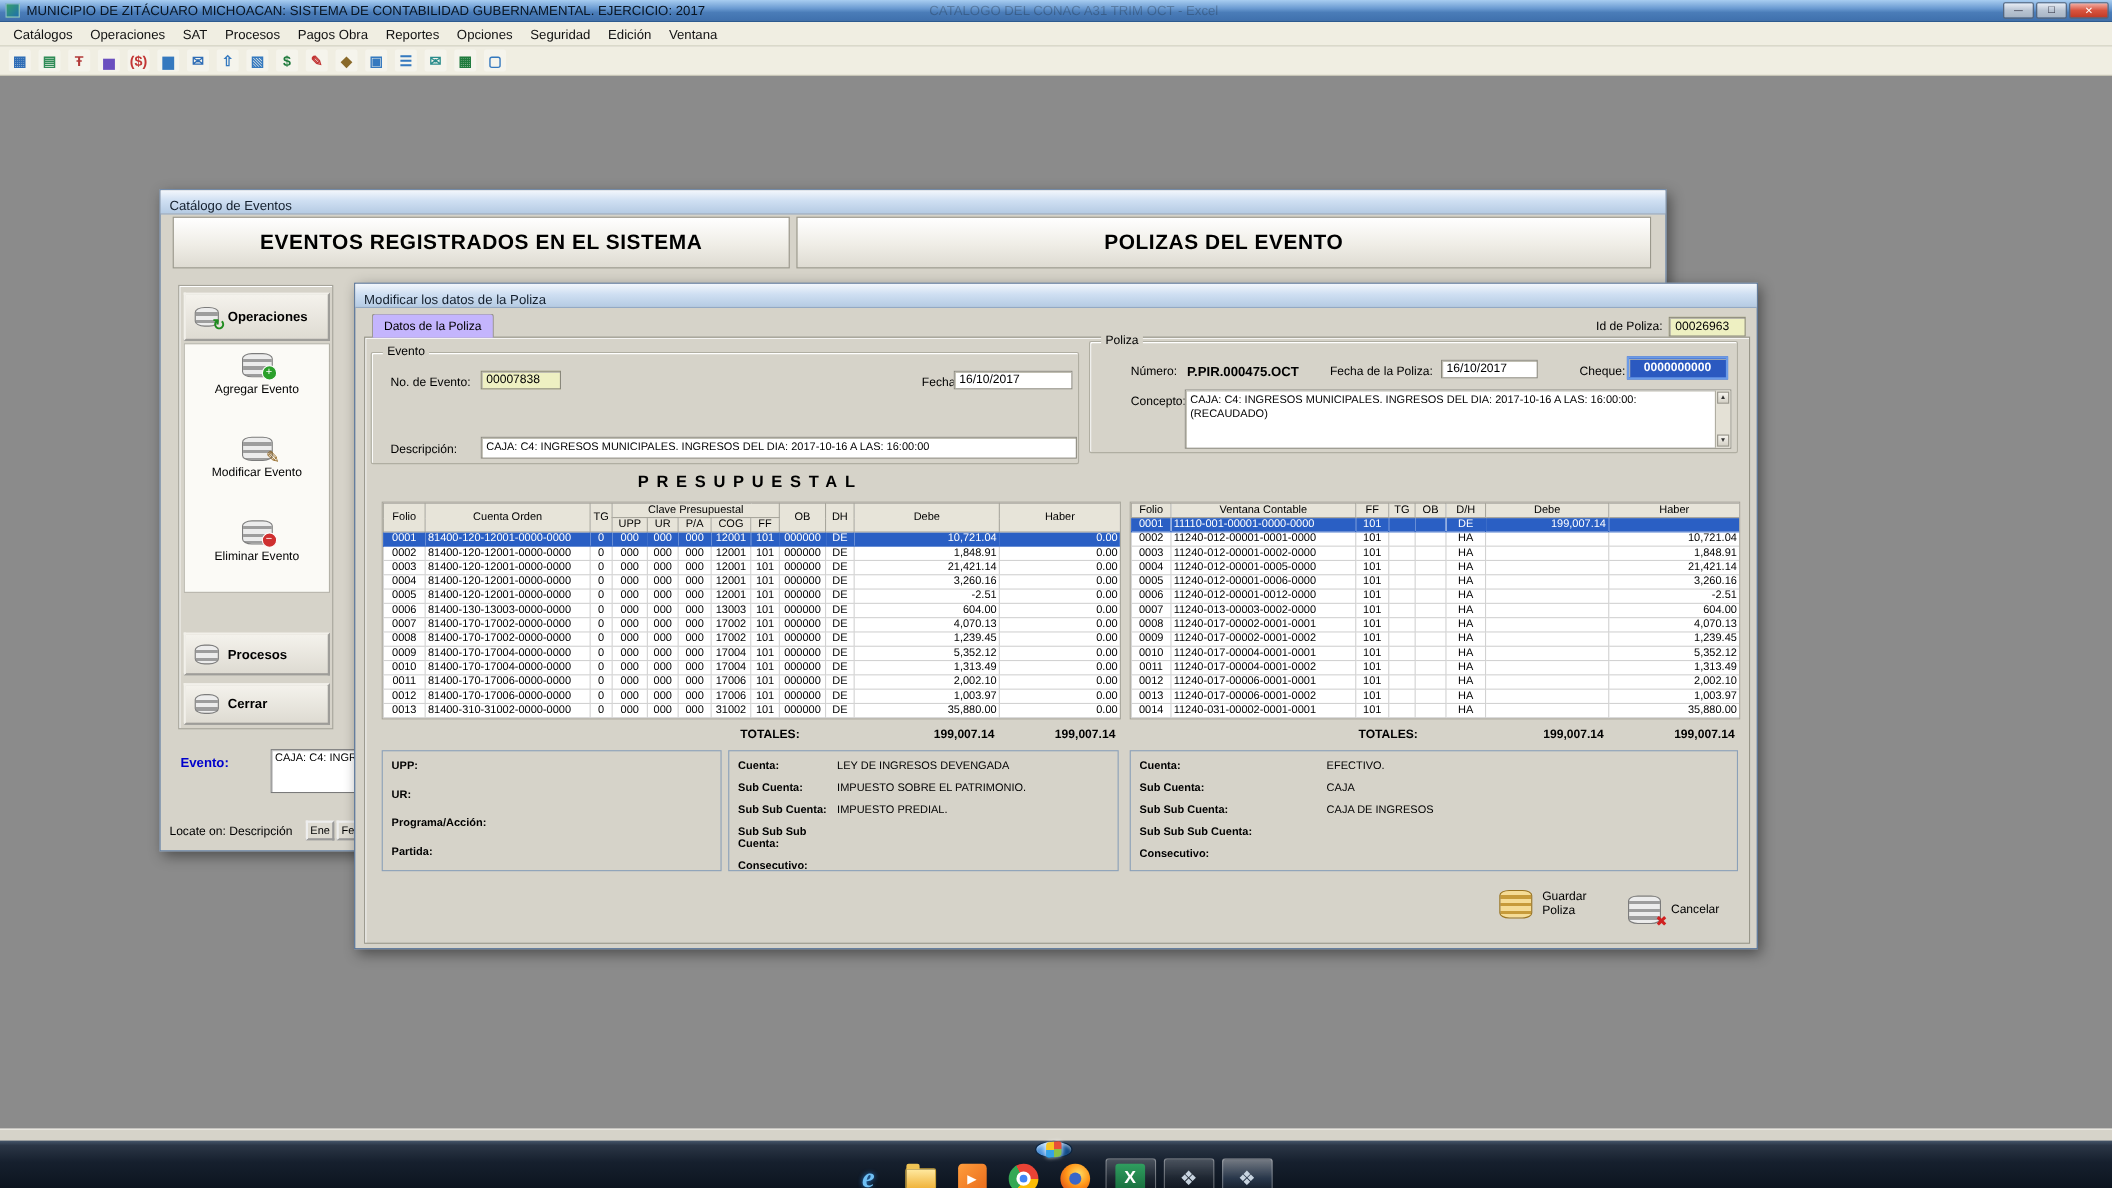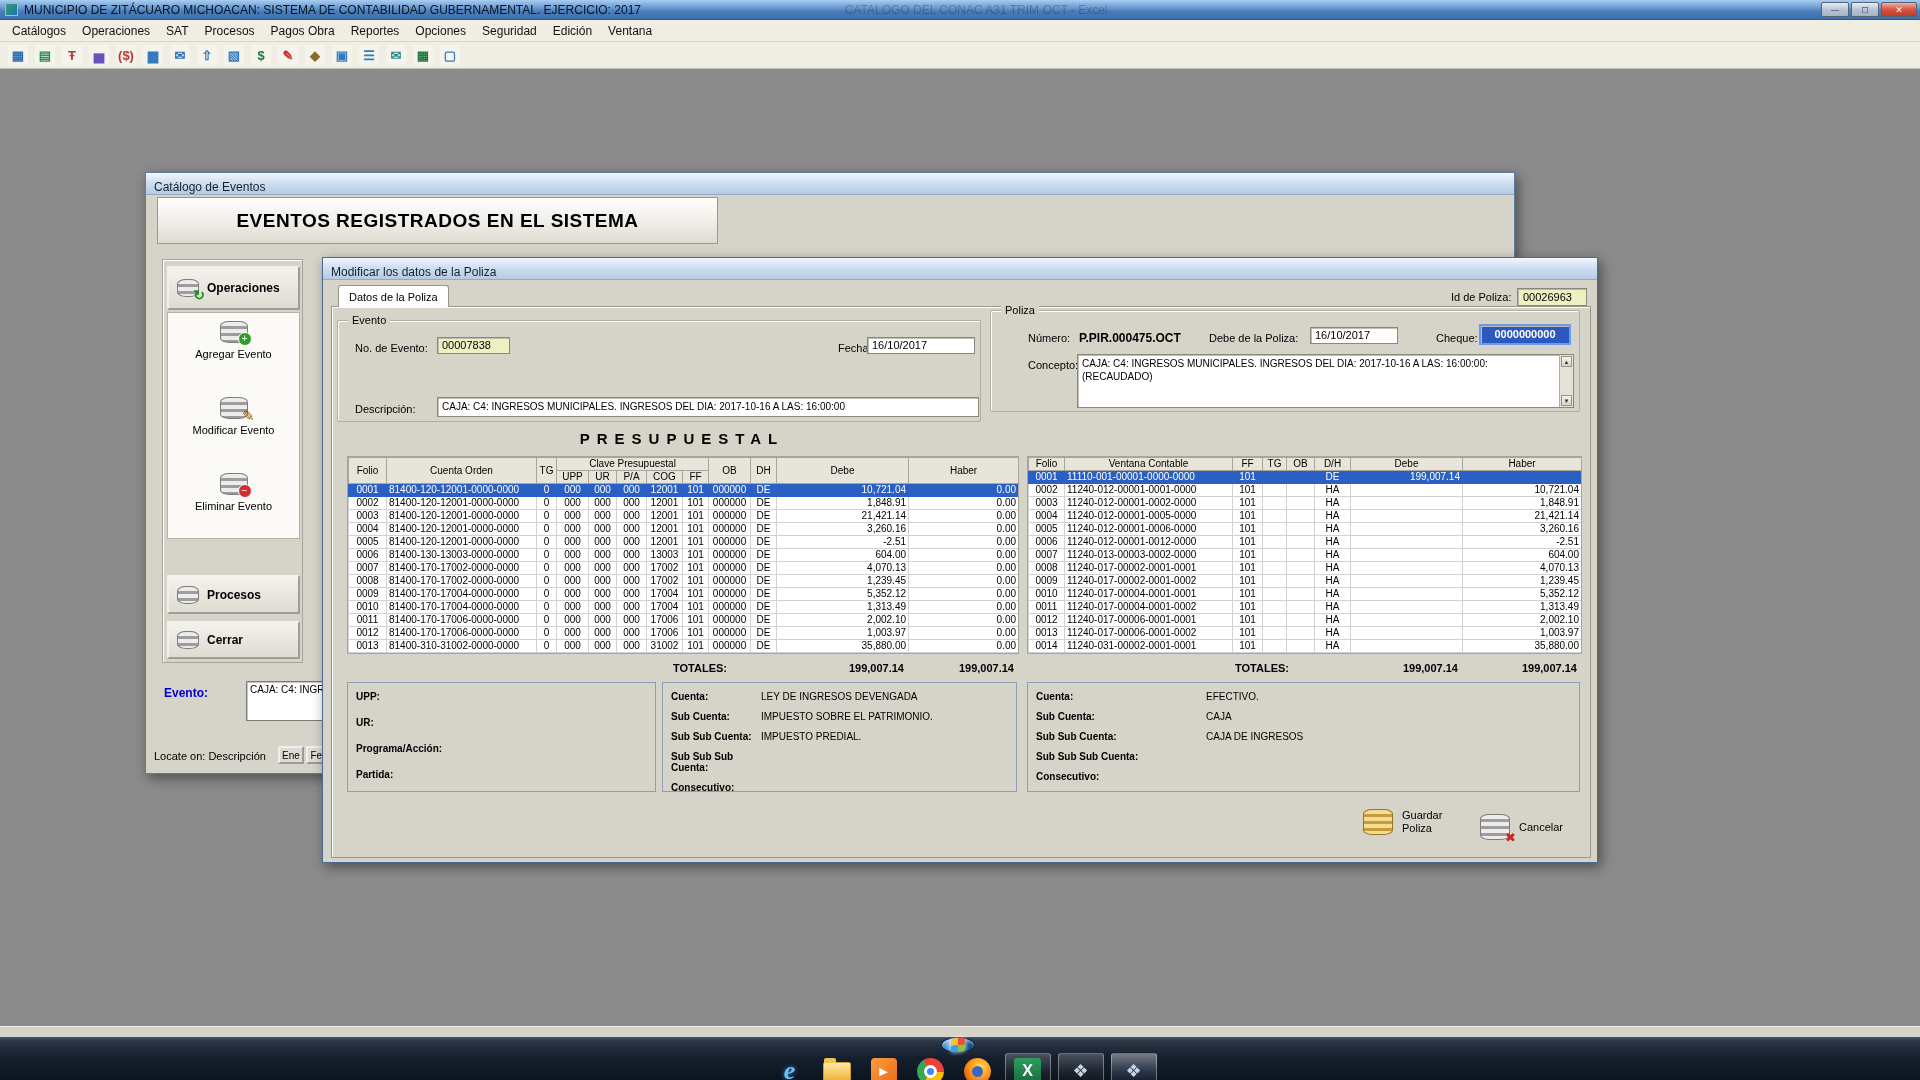--- a/index.html
+++ b/index.html
@@ -60,21 +60,21 @@
 
 .evento-label{position:absolute;left:18px;top:513px;font-weight:bold;font-size:12px;color:#0000cc;}
 .evento-box{position:absolute;left:100px;top:508px;width:140px;height:40px;background:#fff;border:1px solid #7a7a7a;box-shadow:inset 1px 1px 0 #c6c6c6;font-size:10px;padding:2px 3px;color:#000;overflow:hidden;}
 .locate-label{position:absolute;left:8px;top:577px;font-size:11px;color:#000;}
 .locate-btns{position:absolute;left:132px;top:573px;display:flex;gap:2px;}
 .locate-btn{min-width:26px;height:18px;border:2px outset #eee;background:#dedbd2;font-size:10px;display:flex;align-items:center;justify-content:center;}
 
 
 .modal{left:322px;top:188px;width:1276px;height:606px;border:1px solid #4a6a94;z-index:5;}
 .inner-frame{position:absolute;left:8px;top:48px;width:1260px;height:552px;border:1px solid #98968a;box-shadow:inset 1px 1px 0 #fff;}
-.tab{position:absolute;left:15px;top:27px;height:22px;padding:0 10px;background:#ffffff;border:1px solid #98968a;border-bottom:none;border-radius:3px 3px 0 0;font-size:11px;display:flex;align-items:center;z-index:2;}
+.tab{position:absolute;left:15px;top:27px;height:22px;padding:0 10px;background:#c4b5fd;border:1px solid #98968a;border-bottom:none;border-radius:3px 3px 0 0;font-size:11px;display:flex;align-items:center;z-index:2;}
 .idpol-label{position:absolute;top:33px;left:1128px;font-size:11px;}
 .idpol-field{position:absolute;top:30px;left:1194px;width:70px;height:18px;background:#eef0c2;border:1px solid #8a887c;box-shadow:inset 1px 1px 0 #b8b6aa;font-size:11px;padding:2px 5px;}
 
 .group{position:absolute;border:1px solid #b0aea2;border-radius:2px;box-shadow:inset 1px 1px 0 #fff;}
 .group-legend{position:absolute;top:-7px;left:10px;background:#d6d3c9;padding:0 4px;font-size:11px;}
 .group.evento{left:14px;top:62px;width:644px;height:102px;}
 .group.poliza{left:667px;top:52px;width:590px;height:102px;}
 .flabel{position:absolute;font-size:11px;color:#000;white-space:nowrap;}
 .ffield{position:absolute;background:#fff;border:1px solid #8a887c;box-shadow:inset 1px 1px 0 #c0beb2;font-size:11px;padding:1px 4px;white-space:nowrap;overflow:hidden;}
 .ffield.yellow{background:#eef0c2;}
@@ -207,20 +207,21 @@
     </div>
 
   <div class="desktop">
     <div class="app-statusbar"></div>
 
     <div class="window events-window">
       <div class="win-titlebar">
         <span>Catálogo de Eventos</span>
       </div>
       <div class="big-tab left">EVENTOS REGISTRADOS EN EL SISTEMA</div>
+      <div class="big-tab right">POLIZAS DEL EVENTO</div>
 
       <div class="side-panel">
         <div class="side-btn ops">
           <span class="db-ic small refresh"></span>
           <span>Operaciones</span>
         </div>
         <div class="side-white">
           <div class="side-item i1">
             <span class="db-ic add"></span>
             <span class="lab">Agregar Evento</span>
@@ -269,21 +270,21 @@
         <span class="flabel" style="left:500px;top:21px;">Fecha:</span>
         <span class="ffield" style="left:529px;top:16px;width:108px;height:17px;">16/10/2017</span>
         <span class="flabel" style="left:17px;top:82px;">Descripción:</span>
         <span class="ffield" style="left:99px;top:76px;width:542px;height:20px;font-size:10px;padding-top:3px;">CAJA: C4: INGRESOS MUNICIPALES. INGRESOS DEL DIA: 2017-10-16 A LAS: 16:00:00</span>
       </div>
 
       <div class="group poliza">
         <span class="group-legend">Poliza</span>
         <span class="flabel" style="left:37px;top:21px;">Número:</span>
         <span class="numero-val" style="left:88px;top:20px;">P.PIR.000475.OCT</span>
-        <span class="flabel" style="left:218px;top:21px;">Debe de la Poliza:</span>
+        <span class="flabel" style="left:218px;top:21px;">Fecha de la Poliza:</span>
         <span class="ffield" style="left:319px;top:16px;width:88px;height:17px;">16/10/2017</span>
         <span class="flabel" style="left:445px;top:21px;">Cheque:</span>
         <span class="ffield blue" style="left:488px;top:13px;width:92px;height:21px;">0000000000</span>
         <span class="flabel" style="left:37px;top:48px;">Concepto:</span>
         <div class="concepto-box" style="left:86px;top:43px;width:497px;height:54px;">
           <div class="concepto-text">CAJA: C4: INGRESOS MUNICIPALES. INGRESOS DEL DIA: 2017-10-16 A LAS: 16:00:00:
 (RECAUDADO)</div>
           <div class="mini-scroll">
             <div class="ms-btn up"></div>
             <div class="ms-btn down"></div>

